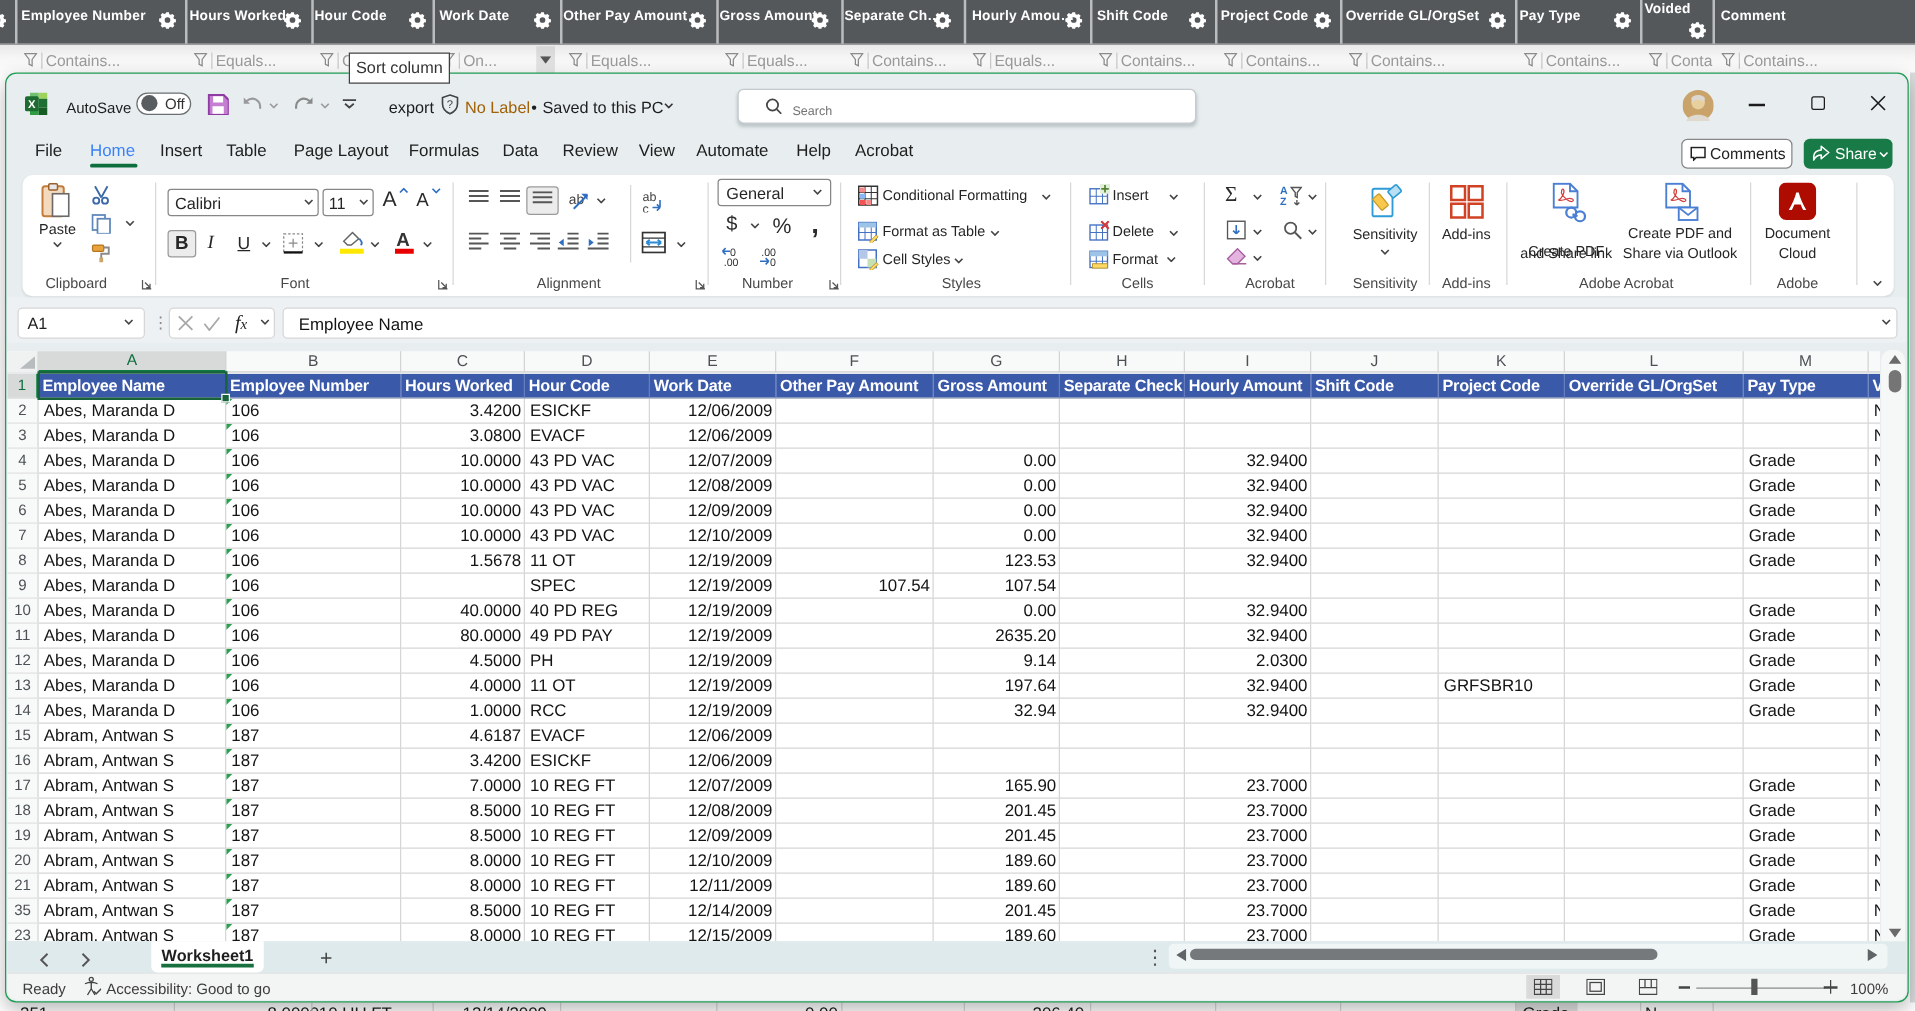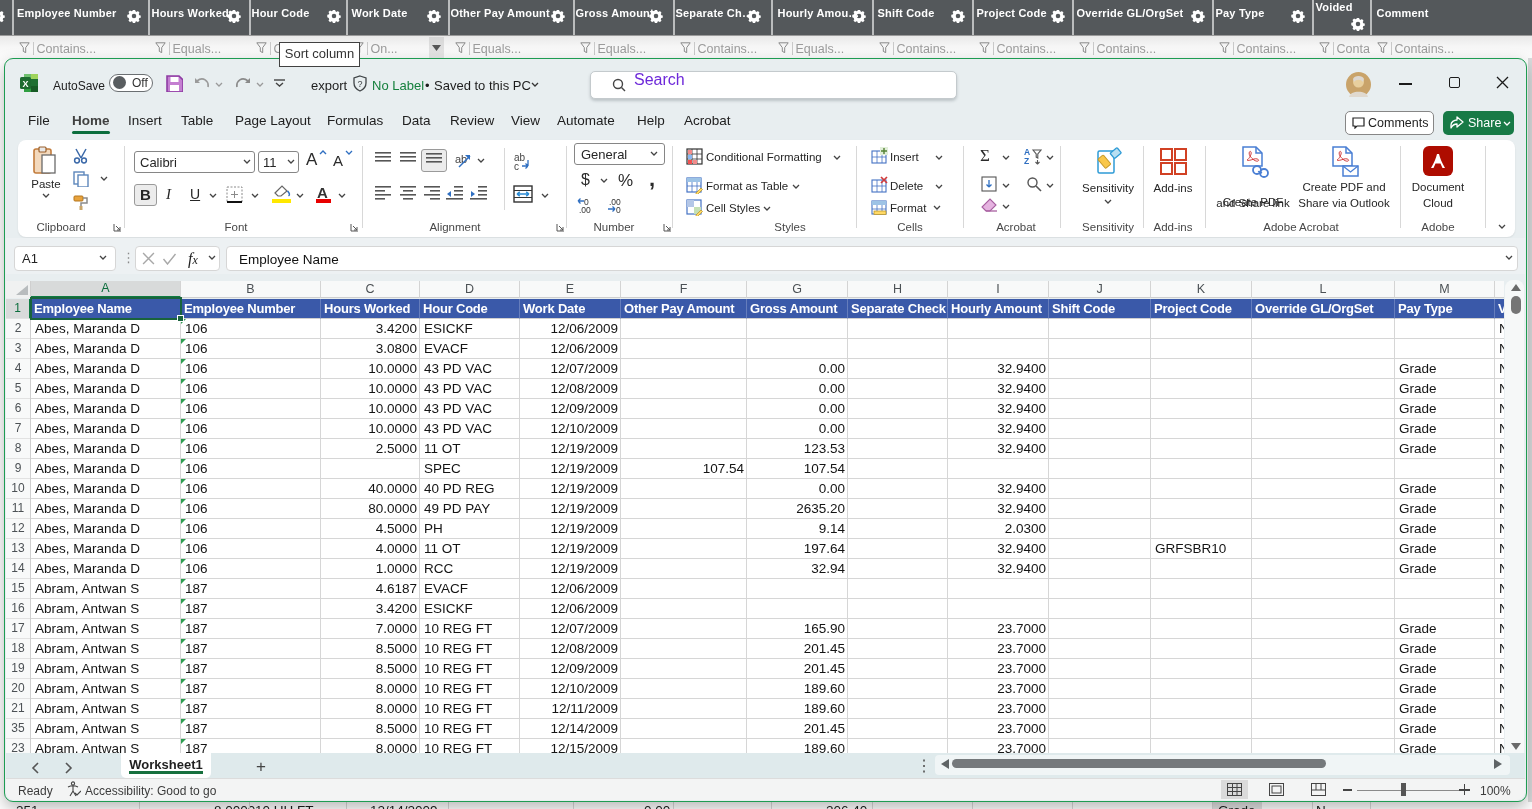--- a/index.html
+++ b/index.html
@@ -372,53 +372,53 @@
       <path d="M2 4l3.5 3L9 4" stroke="#444" stroke-width="1.4" fill="none"></path>
     </svg>
   </div>
 <div class="tb" id="ttext2" style="left:311px;top:78px;font-size:13px;color:#1d1d1d">export</div>
 <div class="tb" style="left:352px;top:75px">
     <svg width="16" height="17" viewBox="0 0 16 17">
 <path d="M8 1l6 2v5c0 4-2.5 6.5-6 8-3.5-1.5-6-4-6-8V3z" fill="none" stroke="#3f4447" stroke-width="1.3"></path>
 <text x="8" y="11.5" font-size="9" text-anchor="middle" fill="#3f4447" font-family="Liberation Sans">?</text>
     </svg>
   </div>
-<div class="tb" style="left:372px;top:78px;font-size:13px;color:#15803d">No Label</div>
+<div class="tb" style="left:372px;top:78px;font-size:13px;color:#a16207">No Label</div>
 <div class="tb" style="left:425px;top:78px;font-size:13px;color:#1d1d1d">•</div>
 <div class="tb" style="left:434px;top:78px;font-size:13px;color:#1d1d1d">Saved to this PC</div>
 <div class="abs" style="left:531px;top:82px;z-index:12">
     <svg width="8" height="5" viewBox="0 0 8 5">
       <path d="M1 1l3 3 3-3" stroke="#333" stroke-width="1.3" fill="none"></path>
     </svg>
   </div>
 <div id="searchbox"></div>
 <div class="tb" style="left:612px;top:78px;z-index:13">
     <svg width="14" height="14" viewBox="0 0 14 14">
 <circle cx="6" cy="6" r="4.5" fill="none" stroke="#454545" stroke-width="1.4"></circle>
       <path d="M9.5 9.5L13 13" stroke="#454545" stroke-width="1.4"></path>
     </svg>
   </div>
-<div class="tb" style="left:634px;top:71px;z-index:13;font-size:16px;color:#6d28d9">Search</div>
+<div class="tb" style="left:634px;top:84px;z-index:13;font-size:10px;color:#737373">Search</div>
 <div class="tb" style="left:1346px;top:72px">
     <svg width="25" height="25" viewBox="0 0 25 25">
 <circle cx="12.5" cy="12.5" r="12.5" fill="#c9a36a"></circle>
 <circle cx="12.5" cy="10" r="5.5" fill="#e8cf9e"></circle>
       <path d="M3 25c1-7 18-7 19 0z" fill="#e0d9cf"></path>
 <path d="M7 7c1-4 10-4 11 0l-1 3c-2-3-7-3-9 0z" fill="#ddd7d0"></path>
     </svg>
   </div>
 <div class="tb" style="left:1399px;top:83px;width:13px;height:1.6px;background:#1b1b1b"></div>
 <div class="tb" style="left:1449px;top:77px;width:11px;height:11px;border:1.4px solid #1b1b1b;border-radius:2px"></div>
 <div class="tb" style="left:1496px;top:76px">
     <svg width="13" height="13" viewBox="0 0 13 13">
 <path d="M1 1l11 11M12 1L1 12" stroke="#1b1b1b" stroke-width="1.3"></path>
     </svg>
   </div>
 <div class="menu" style="left:28px;">File</div>
-<div class="menu" style="left:72px;font-weight:bold;color:#404040">Home</div>
+<div class="menu" style="left:72px;font-weight:normal;color:#3b82f6">Home</div>
 <div class="menu" style="left:128px;">Insert</div>
 <div class="menu" style="left:181px;">Table</div>
 <div class="menu" style="left:235px;">Page Layout</div>
 <div class="menu" style="left:327px;">Formulas</div>
 <div class="menu" style="left:402px;">Data</div>
 <div class="menu" style="left:450px;">Review</div>
 <div class="menu" style="left:511px;">View</div>
 <div class="menu" style="left:557px;">Automate</div>
 <div class="menu" style="left:637px;">Help</div>
 <div class="menu" style="left:684px;">Acrobat</div>
@@ -451,21 +451,21 @@
 <div class="rsep" style="left:963.3px"></div>
 <div class="rsep" style="left:1060.0px"></div>
 <div class="rsep" style="left:1143.0px"></div>
 <div class="rsep" style="left:1205.0px"></div>
 <div class="rsep" style="left:1400.0px"></div>
 <div class="rsep" style="left:1485.0px"></div>
 <div class="glabel" style="left:61px;transform:translateX(-50%)">Clipboard</div>
 <div class="glabel" style="left:236px;transform:translateX(-50%)">Font</div>
 <div class="glabel" style="left:455px;transform:translateX(-50%)">Alignment</div>
 <div class="glabel" style="left:614px;transform:translateX(-50%)">Number</div>
-<div class="glabel" style="left:790px;transform:translateX(-50%)">Styles</div>
+<div class="glabel" style="left:769px;transform:translateX(-50%)">Styles</div>
 <div class="glabel" style="left:910px;transform:translateX(-50%)">Cells</div>
 <div class="glabel" style="left:1016px;transform:translateX(-50%)">Acrobat</div>
 <div class="glabel" style="left:1108px;transform:translateX(-50%)">Sensitivity</div>
 <div class="glabel" style="left:1173px;transform:translateX(-50%)">Add-ins</div>
 <div class="glabel" style="left:1301px;transform:translateX(-50%)">Adobe Acrobat</div>
 <div class="glabel" style="left:1438px;transform:translateX(-50%)">Adobe</div>
 <div class="launch" style="left:113.0px">
     <svg width="9" height="9" viewBox="0 0 9 9">
       <path d="M1 1v7h7M3 3l4 4M7 4v3h-3" stroke="#555" stroke-width="1" fill="none"></path>
     </svg>
@@ -1098,21 +1098,21 @@
       <div class="c num" style="width:101px">32.9400</div>
       <div class="c" style="width:102px"></div>
       <div class="c" style="width:101px"></div>
       <div class="c" style="width:143px"></div>
       <div class="c" style="width:100px">Grade</div>
       <div class="c" style="width:45px">N</div>
     </div>
     <div class="r">
       <div class="c" style="width:150px">Abes, Maranda D</div>
       <div class="c tri" style="width:140px">106</div>
-      <div class="c num" style="width:99px">2.5000</div>
+      <div class="c num" style="width:99px">1.5678</div>
       <div class="c" style="width:100px">11 OT</div>
       <div class="c num" style="width:101px">12/19/2009</div>
       <div class="c num" style="width:126px"></div>
       <div class="c num" style="width:101px">123.53</div>
       <div class="c" style="width:100px"></div>
       <div class="c num" style="width:101px">32.9400</div>
       <div class="c" style="width:102px"></div>
       <div class="c" style="width:101px"></div>
       <div class="c" style="width:143px"></div>
       <div class="c" style="width:100px">Grade</div>

